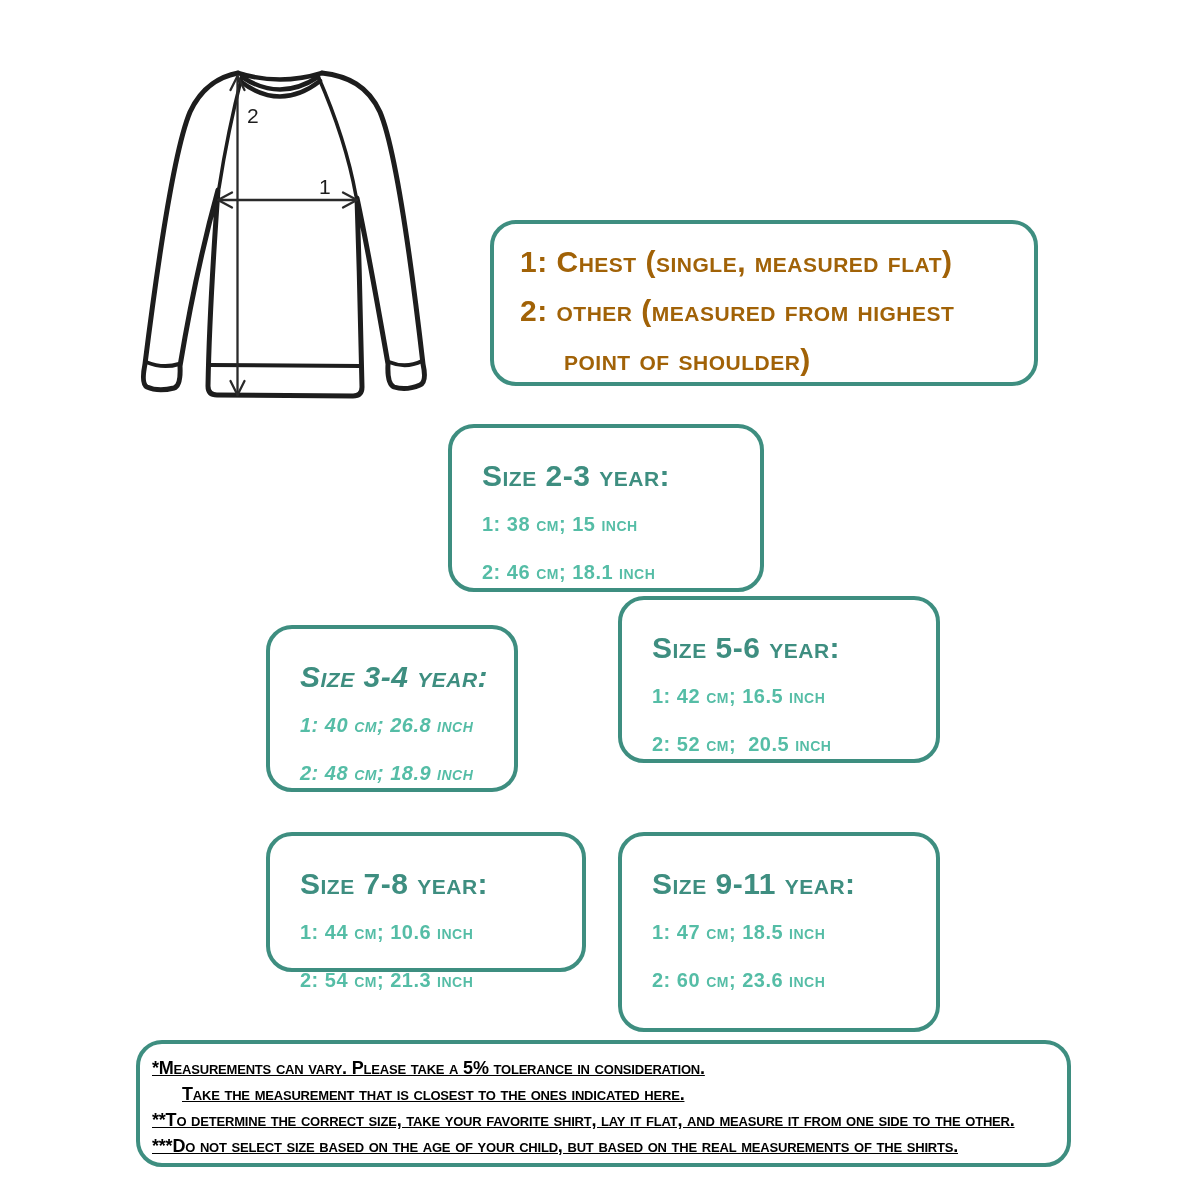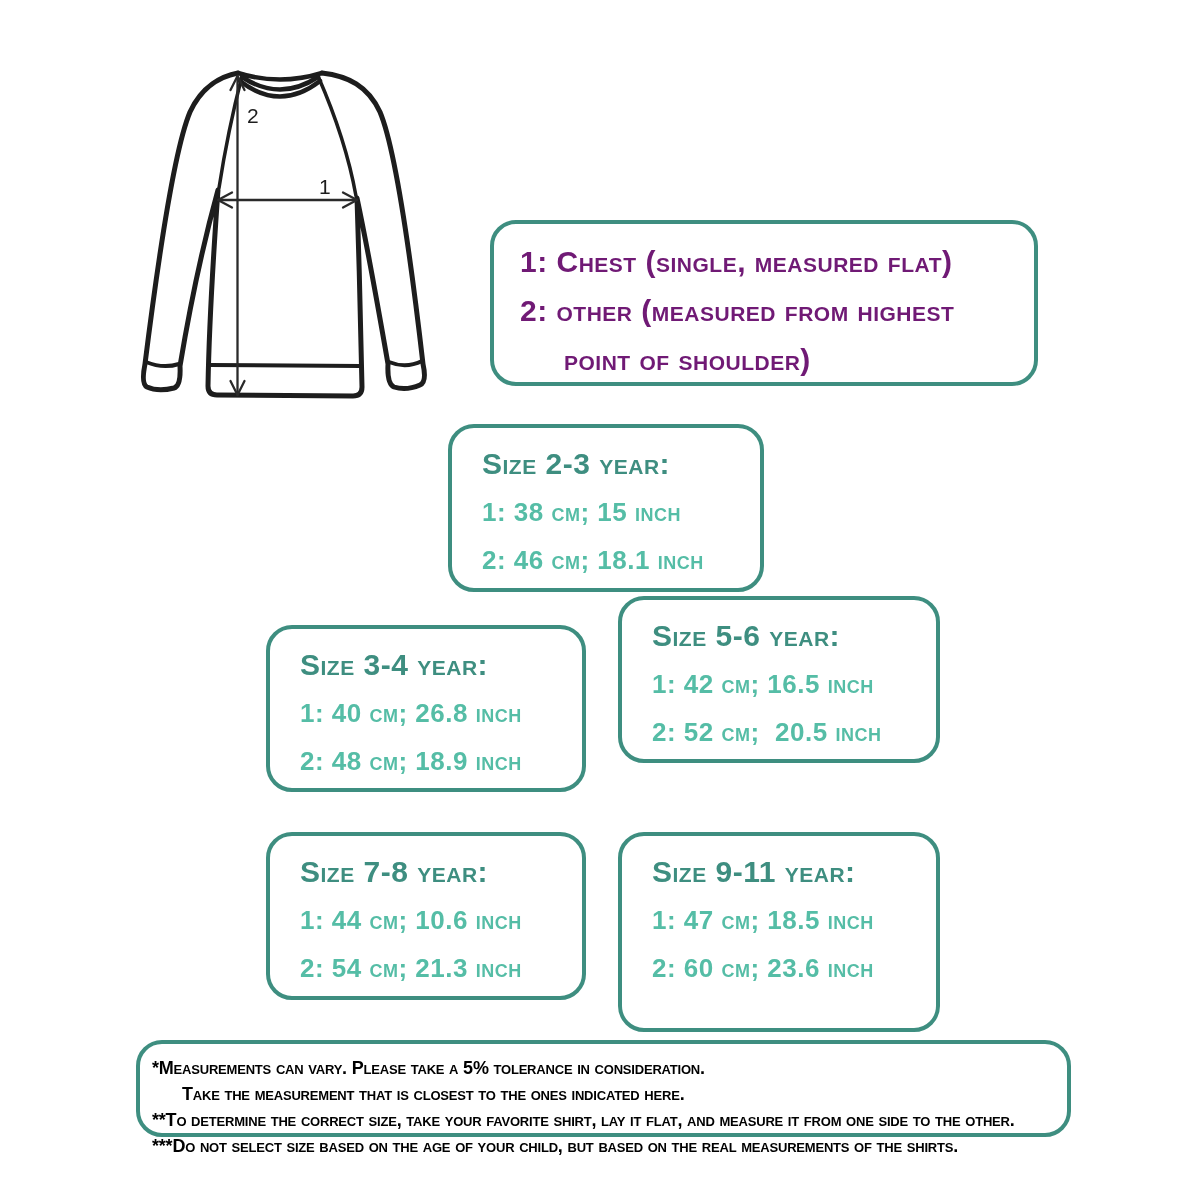--- a/index.html
+++ b/index.html
@@ -17,53 +17,54 @@
     border-radius: 26px;
     background: #ffffff;
     box-sizing: border-box;
   }
   .legend-box   { left: 490px; top: 220px; width: 548px; height: 166px; padding: 13px 0 0 26px; }
   .legend-line  {
     font-variant: small-caps;
     font-weight: 700;
     font-size: 30px;
     line-height: 49px;
-    color: #701a75;
+    color: #a16207;
     white-space: pre;
     letter-spacing: 0.5px;
   }
   .legend-line.indent { padding-left: 44px; }
 
   .size-box { padding: 11px 0 0 30px; }
   .size-box.b23  { left: 448px; top: 424px; width: 316px; height: 168px; }
-  .size-box.b34  { left: 266px; top: 625px; width: 320px; height: 167px; }
+  .size-box.b34  { left: 266px; top: 625px; width: 252px; height: 167px; font-style: italic; }
   .size-box.b56  { left: 618px; top: 596px; width: 322px; height: 167px; }
-  .size-box.b78  { left: 266px; top: 832px; width: 320px; height: 168px; }
+  .size-box.b78  { left: 266px; top: 832px; width: 320px; height: 140px; }
   .size-box.b911 { left: 618px; top: 832px; width: 322px; height: 200px; }
 
   .size-title {
     font-variant: small-caps;
     font-weight: 700;
     font-size: 30px;
     line-height: 49px;
     color: #3E8E80;
     white-space: pre;
     letter-spacing: 0.5px;
+    margin-top: 12px;
   }
   .size-val {
     font-variant: small-caps;
     font-weight: 700;
-    font-size: 26px;
+    font-size: 20px;
     line-height: 48px;
     color: #55BDA6;
     white-space: pre;
     letter-spacing: 0.5px;
   }
 
-  .footnote-box { left: 136px; top: 1040px; width: 935px; height: 97px; padding: 11px 0 0 12px; }
+  .footnote-box { left: 136px; top: 1040px; width: 935px; height: 127px; padding: 11px 0 0 12px; text-decoration: underline; }
   .footnote-line {
     font-variant: small-caps;
     font-weight: 700;
     font-size: 18px;
     line-height: 26px;
     color: #41948
 7;
     white-space: pre;
     letter-spacing: -0.2px;
   }

